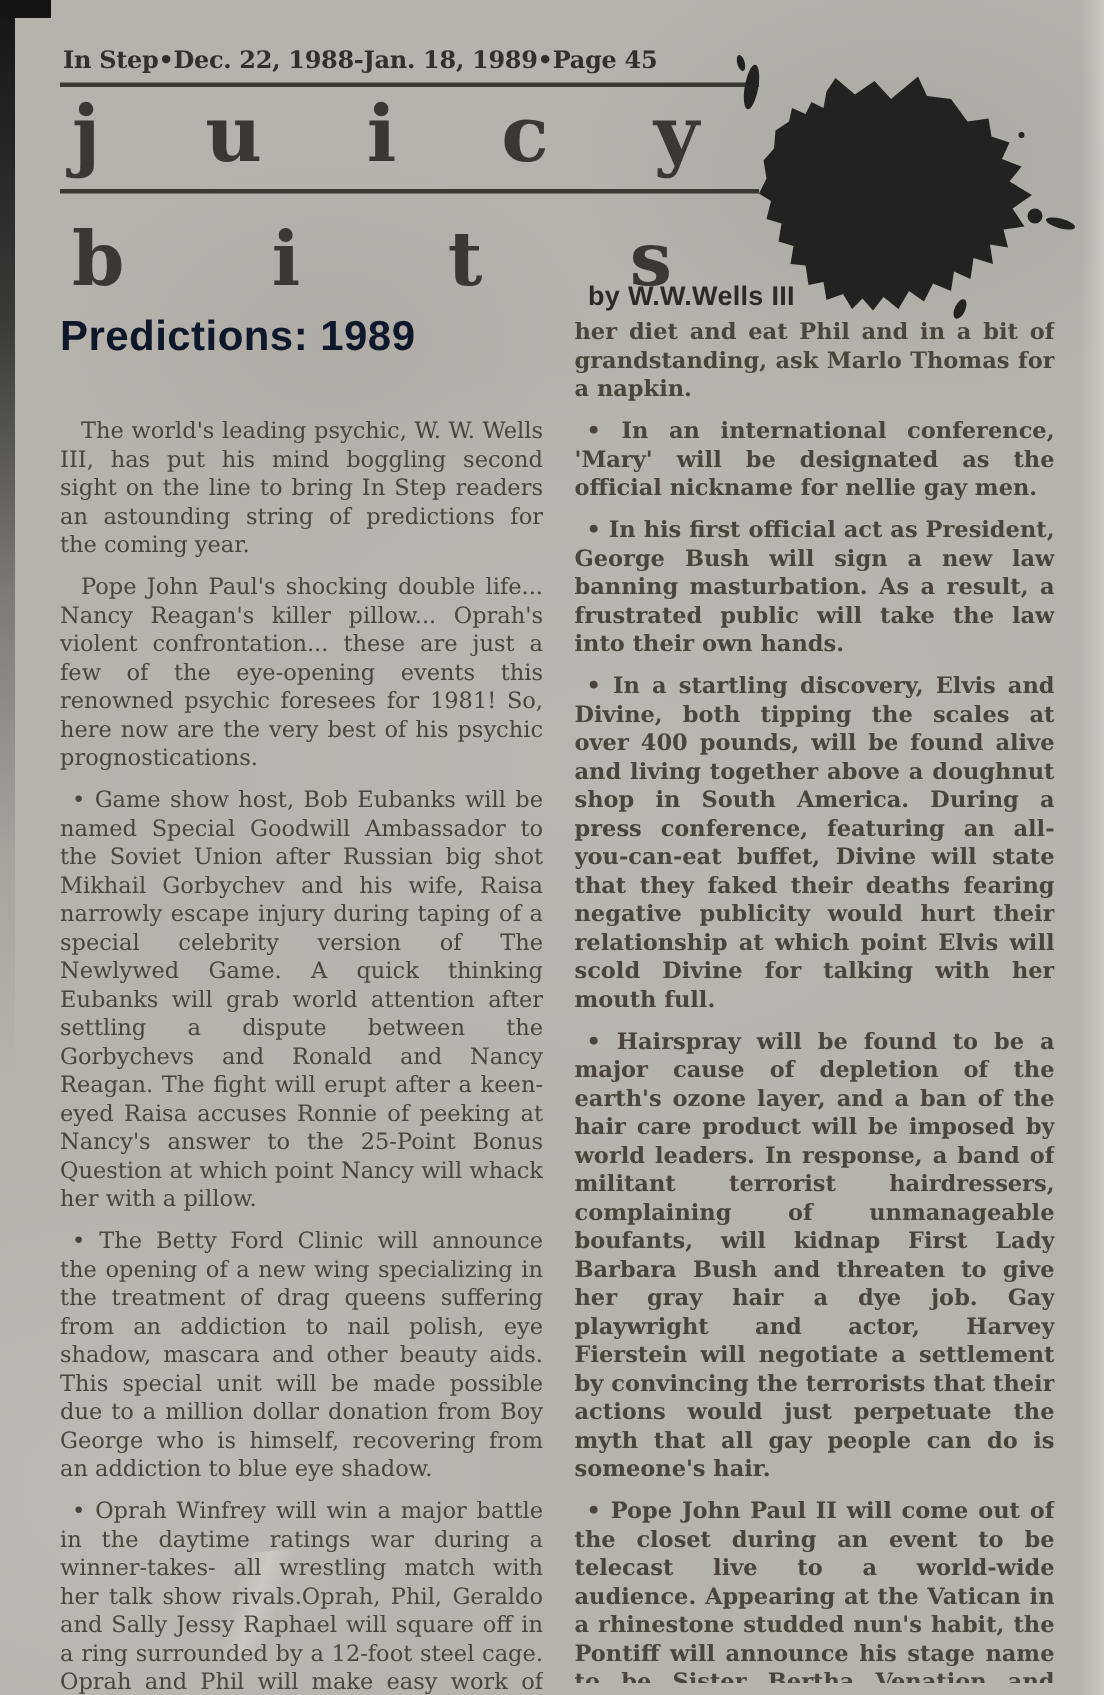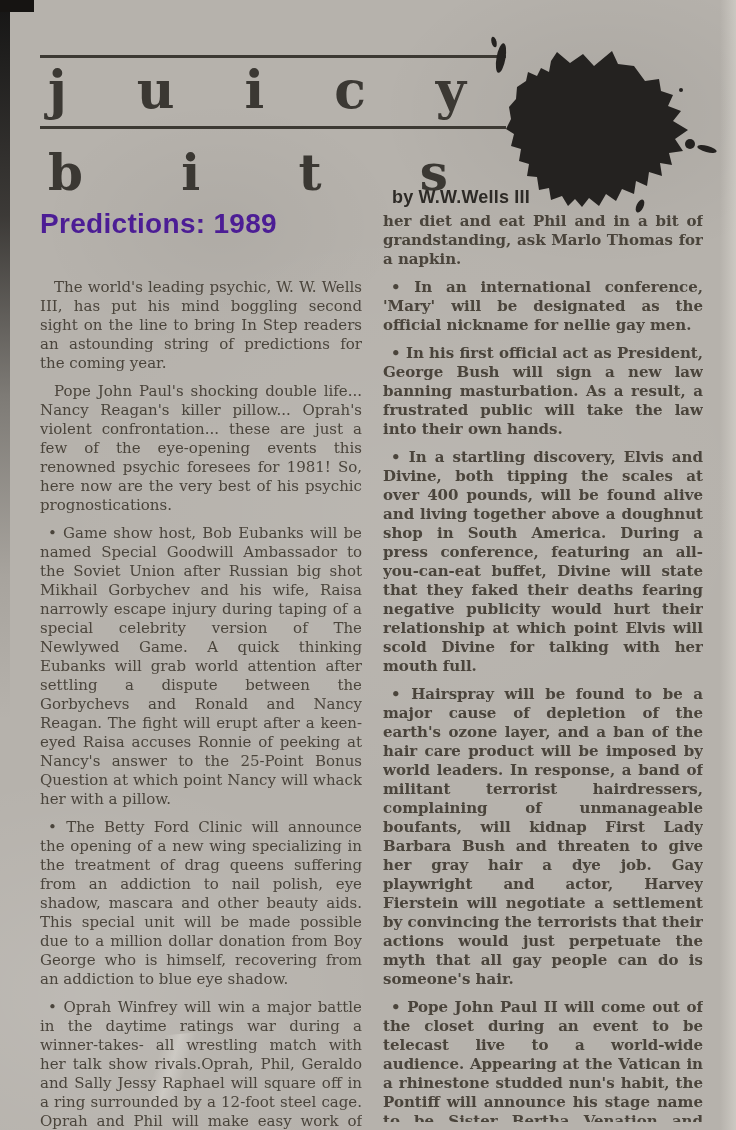--- a/index.html
+++ b/index.html
@@ -57,21 +57,21 @@
 
   .byline {
     position:absolute; left:392px; top:188px;
     font:bold 18px/1.1 "Liberation Sans", sans-serif;
     color:#2d2a26; letter-spacing:0.2px; white-space:nowrap;text-align:center;
   }
 
   .article-heading {
     position:absolute; left:40px; top:209px;
     font:bold 28px/1.1 "Liberation Sans", sans-serif;
-    color:#4c1d95; letter-spacing:0.3px; white-space:nowrap;
+    color:#0f172a; letter-spacing:0.3px; white-space:nowrap;
   }
 
   
   .col { position:absolute; overflow:hidden; }
   .col-left  { left:40px;  top:278px; width:322px; height:856px; }
   .col-right { left:383px; top:210px; width:320px; height:912px;font-weight:bold; }
 
   .col p {
     margin:0 0 9px 0;
     font-size:15px; line-height:19px;
@@ -91,20 +91,21 @@
 </head>
 <body>
 
 <div class="page">
 
   <div class="left-edge"></div>
   <div class="top-corner"></div>
   <div class="right-edge"></div>
   <div class="crease"></div>
 
+  <div class="masthead">In Step•Dec. 22, 1988-Jan. 18, 1989•Page 45</div>
   <div class="rule rule-1"></div>
 
   <div class="title-word title-word-1">
     <span>j</span>
     <span>u</span>
     <span>i</span>
     <span>c</span>
     <span>y</span>
   </div>
   <div class="rule rule-2"></div>

